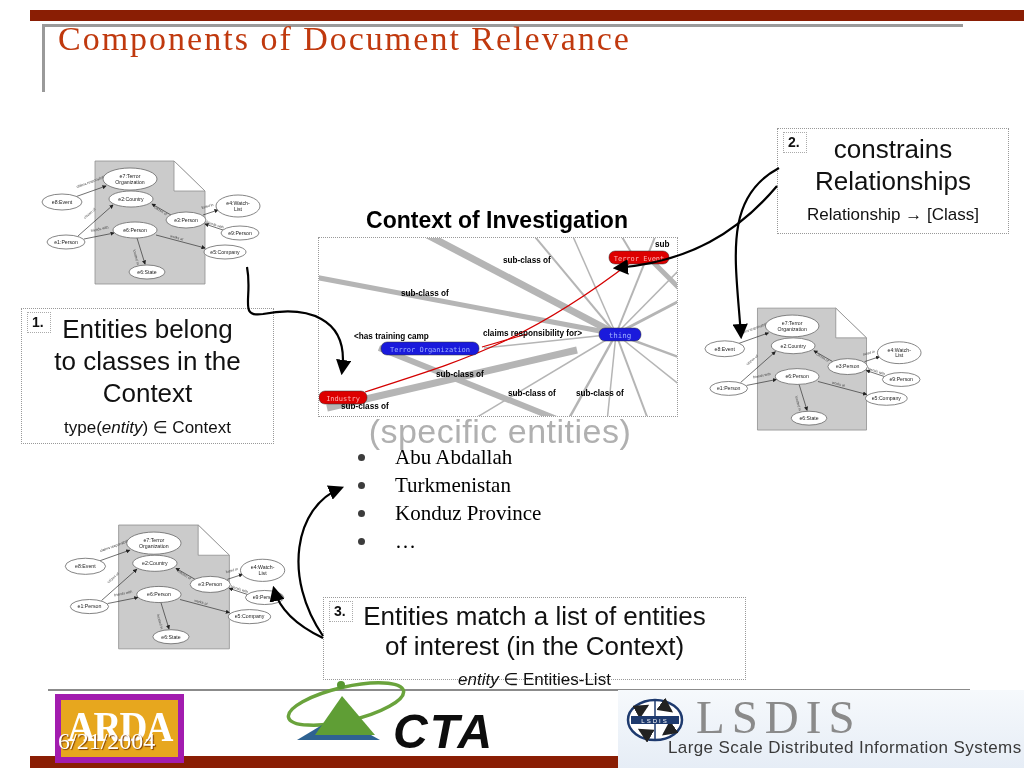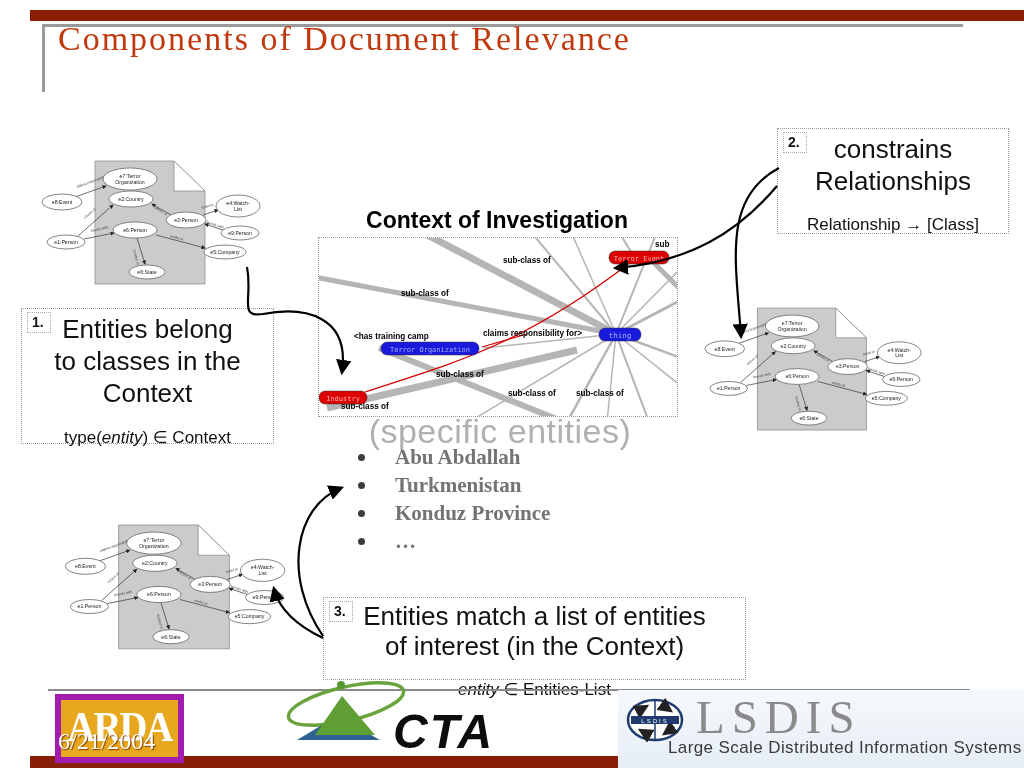--- a/index.html
+++ b/index.html
@@ -11,36 +11,36 @@
   #bottom-bar{left:30px;top:756px;width:994px;height:12px;}
   #rule-h{left:42px;top:24px;width:921px;height:3px;background:#9a9a9a;}
   #rule-v{left:42px;top:24px;width:3px;height:68px;background:#9a9a9a;}
   #page-title{left:58px;top:20px;width:920px;font-family:"Liberation Serif",serif;
               font-size:34px;letter-spacing:2px;color:#c0390e;white-space:nowrap;}
   
   .callout{border:1px dotted #999;background:#fff;text-align:center;}
   .badge{position:absolute;left:5px;top:3px;border:1px dotted #aaa;background:#fff;
          font-size:14px;font-weight:bold;padding:1px 6px 2px 4px;color:#111;}
   .c-main{font-size:26px;color:#111;line-height:32px;}
-  .c-form{font-size:17px;color:#111;margin-top:18px;}
+  .c-form{font-size:17px;color:#111;margin-top:8px;}
   #callout-1{left:21px;top:308px;width:251px;height:130px;padding-top:4px;}
   #callout-2{left:777px;top:128px;width:230px;height:100px;padding-top:4px;}
   #callout-3{left:323px;top:597px;width:421px;height:78px;padding-top:3px;}
   #callout-3 .c-main{line-height:30px;}
   
   #context-title{left:318px;top:207px;width:358px;text-align:center;
                  font-size:23px;font-weight:bold;color:#000;}
   #context-box{left:318px;top:237px;width:358px;height:178px;border:1px dotted #999;
                background:#fff;}
   #context-box svg{display:block;}
   
   #spec-heading{left:330px;top:412px;width:340px;text-align:center;font-size:34px;
                 font-weight:normal;color:#b0b0b0;letter-spacing:0.5px;}
   #entity-list{left:358px;top:443px;width:320px;font-family:"Liberation Serif",serif;
-               font-weight:bold;font-size:21px;color:#737373;}
+               font-weight:normal;font-size:21px;color:#000000;}
   .li{display:flex;align-items:center;height:28px;}
   .dot{width:7px;height:7px;border-radius:50%;background:#3c3c3c;margin-right:30px;flex:0 0 auto;}
   
   #footer-divider{left:48px;top:689px;width:922px;height:2px;background:#8b8b8b;}
   #arda-logo{left:55px;top:694px;width:117px;height:57px;background:#e7a71e;
              border:6px solid #a21caf;text-align:center;}
   #arda-text{font-family:"Liberation Serif",serif;font-weight:bold;font-size:42px;
              color:#fff;line-height:55px;letter-spacing:-2px;transform:scaleX(0.92);
              transform-origin:center;}
   #slide-date{left:58px;top:728px;font-family:"Liberation Serif",serif;font-size:24px;

